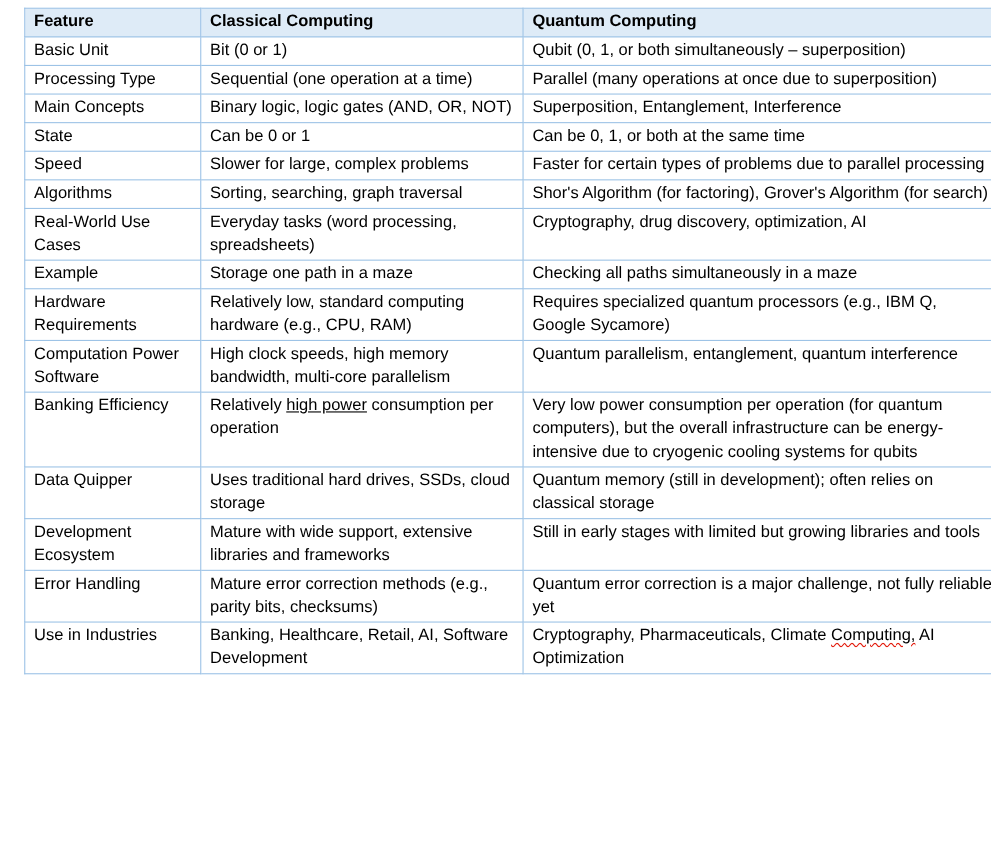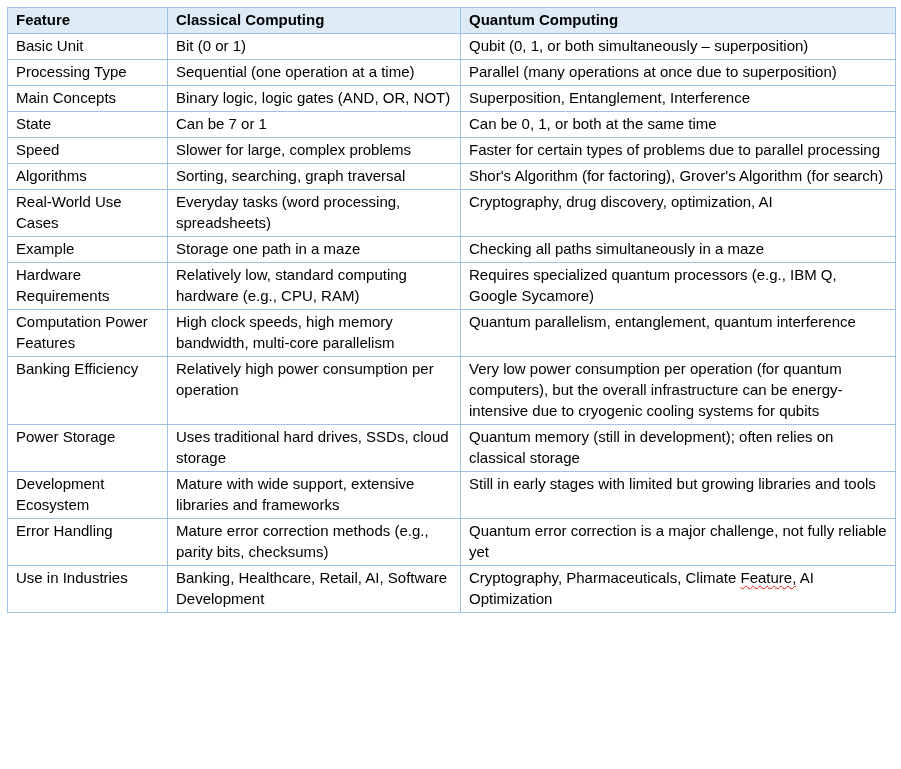--- a/index.html
+++ b/index.html
@@ -10,21 +10,21 @@
   }
   html,body{margin:0;padding:0;background:#ffffff;}
   body{
     font-family:"Liberation Sans","DejaVu Sans",sans-serif;
     color:var(--text);
     -webkit-font-smoothing:antialiased;
   }
   .page{
     width:730px;
     box-sizing:border-box;
-    padding:7px 6px 8px 7px;
+    padding:7px 6px 8px 22px;
   }
   table{
     border-collapse:collapse;
     table-layout:fixed;
     width:888px;
     font-size:15px;
     line-height:21px;
   }
   col.c-feature{width:160px;}
   col.c-classical{width:293px;}
@@ -34,20 +34,21 @@
     padding:1px 8px 3px 8px;
     vertical-align:top;
     text-align:left;
     overflow-wrap:break-word;
   }
   th{
     background:var(--header-bg);
     font-weight:bold;
   }
   .u{
+    text-decoration:underline;
   }
   .sq{
     text-decoration-line:underline;
     text-decoration-style:wavy;
     text-decoration-color:var(--squiggle);
     text-decoration-thickness:1px;
     text-underline-offset:2px;
   }
 </style>
 </head>
@@ -78,21 +79,21 @@
           <td>Sequential (one operation at a time)</td>
           <td>Parallel (many operations at once due to superposition)</td>
         </tr>
         <tr>
           <td>Main Concepts</td>
           <td>Binary logic, logic gates (AND, OR, NOT)</td>
           <td>Superposition, Entanglement, Interference</td>
         </tr>
         <tr>
           <td>State</td>
-          <td>Can be 7 or 1</td>
+          <td>Can be 0 or 1</td>
           <td>Can be 0, 1, or both at the same time</td>
         </tr>
         <tr>
           <td>Speed</td>
           <td>Slower for large, complex problems</td>
           <td>Faster for certain types of problems due to parallel processing</td>
         </tr>
         <tr>
           <td>Algorithms</td>
           <td>Sorting, searching, graph traversal</td>
@@ -107,44 +108,44 @@
           <td>Example</td>
           <td>Storage one path in a maze</td>
           <td>Checking all paths simultaneously in a maze</td>
         </tr>
         <tr>
           <td>Hardware Requirements</td>
           <td>Relatively low, standard computing hardware (e.g., CPU, RAM)</td>
           <td>Requires specialized quantum processors (e.g., IBM Q, Google Sycamore)</td>
         </tr>
         <tr>
-          <td>Computation Power Features</td>
+          <td>Computation Power Software</td>
           <td>High clock speeds, high memory bandwidth, multi-core parallelism</td>
           <td>Quantum parallelism, entanglement, quantum interference</td>
         </tr>
         <tr>
           <td>Banking Efficiency</td>
           <td>Relatively <span class="u">high power</span> consumption per operation</td>
           <td>Very low power consumption per operation (for quantum computers), but the overall infrastructure can be energy-intensive due to cryogenic cooling systems for qubits</td>
         </tr>
         <tr>
-          <td>Power Storage</td>
+          <td>Data Quipper</td>
           <td>Uses traditional hard drives, SSDs, cloud storage</td>
           <td>Quantum memory (still in development); often relies on classical storage</td>
         </tr>
         <tr>
           <td>Development Ecosystem</td>
           <td>Mature with wide support, extensive libraries and frameworks</td>
           <td>Still in early stages with limited but growing libraries and tools</td>
         </tr>
         <tr>
           <td>Error Handling</td>
           <td>Mature error correction methods (e.g., parity bits, checksums)</td>
           <td>Quantum error correction is a major challenge, not fully reliable yet</td>
         </tr>
         <tr>
           <td>Use in Industries</td>
           <td>Banking, Healthcare, Retail, AI, Software Development</td>
-          <td>Cryptography, Pharmaceuticals, Climate <span class="sq">Feature,</span> AI Optimization</td>
+          <td>Cryptography, Pharmaceuticals, Climate <span class="sq">Computing,</span> AI Optimization</td>
         </tr>
       </tbody>
   </table>
 </div>
 
 </body></html>

